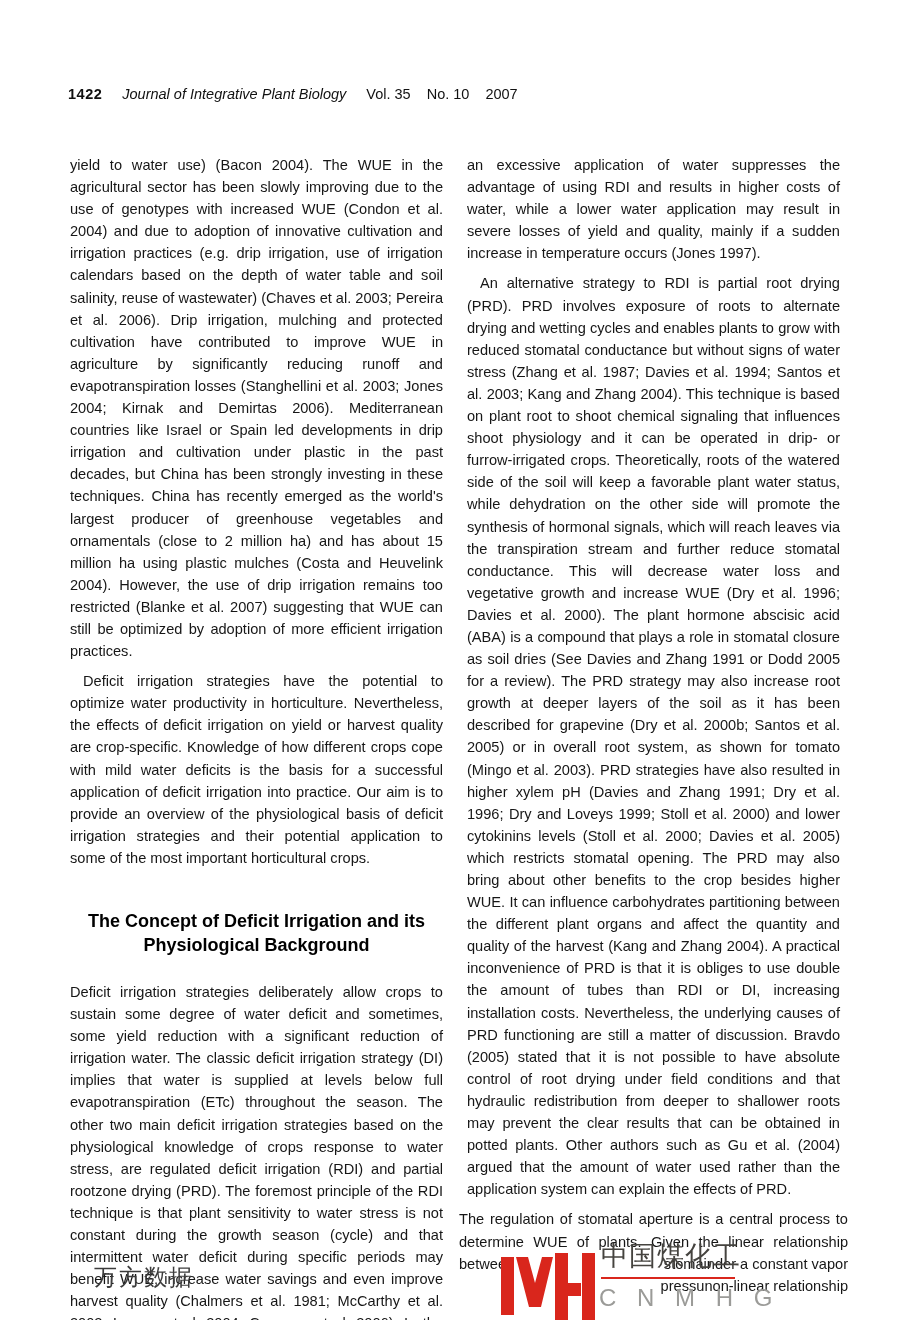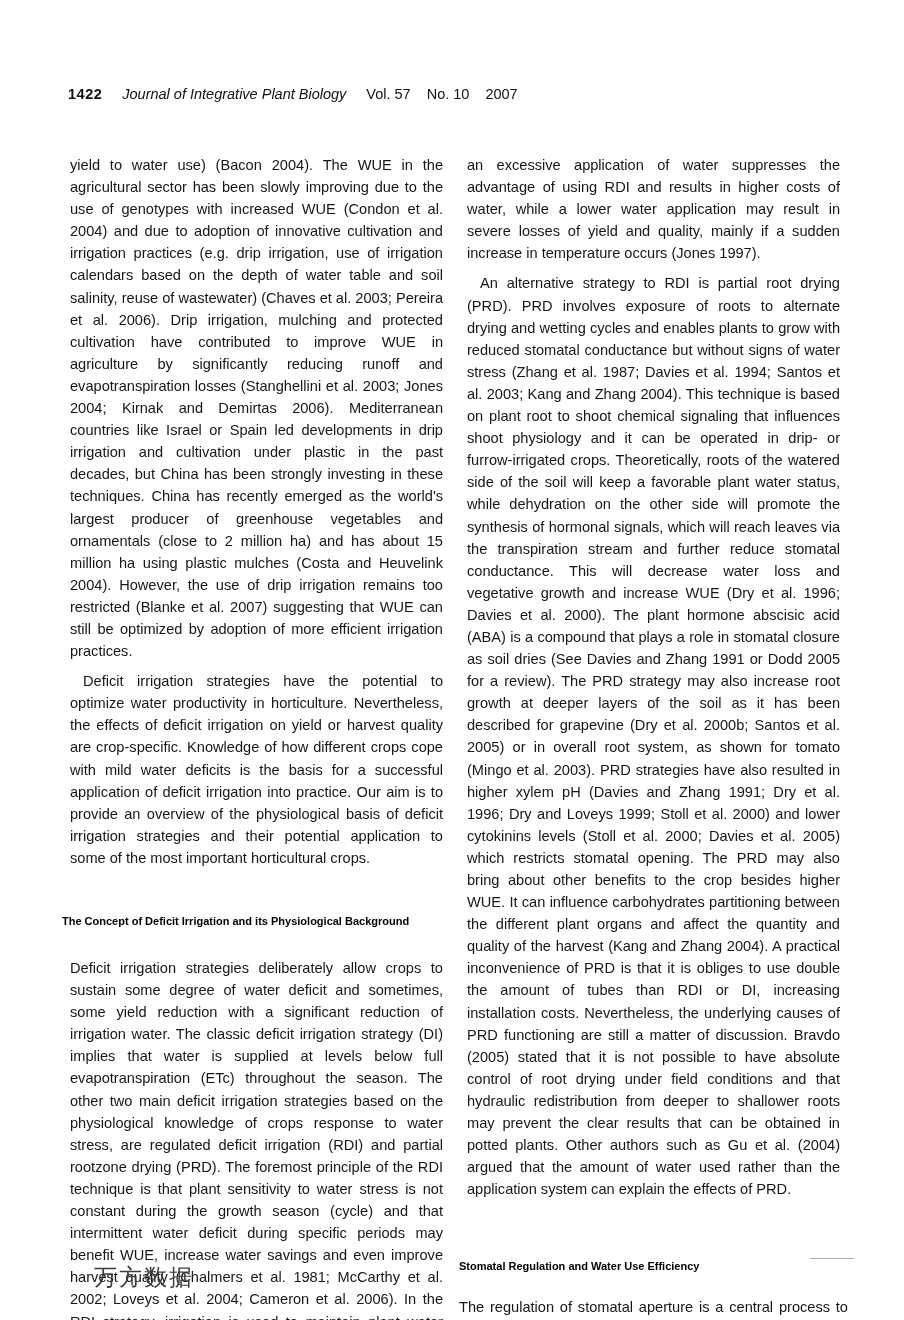--- a/index.html
+++ b/index.html
@@ -23,22 +23,22 @@
   .col{
     position:absolute;top:146px;width:389px;
     font-size:14.6px;line-height:22.1px;text-align:justify;
     color:#161616;
   }
   .col-left{left:62px;}
   .col-right{left:459px;}
   .para{margin:8px;}
   .para.indent{text-indent:13px;}
   h2.section-heading{
-    font-size:11px;line-height:24px;font-weight:bold;color:#000;
-    text-align:left;position:relative;
+    font-size:18px;line-height:24px;font-weight:bold;color:#000;
+    text-align:center;position:relative;
   }
   .col-left h2.section-heading{margin:40px 0 24px 0;}
   .col-right h2.section-heading{margin:54px 0 18px 0;}
   .heading-dash{
     position:absolute;right:-6px;top:4px;width:44px;height:0;
     border-top:1.6px solid #8d8d8d;opacity:.75;
   }
   .pline{height:22.1px;overflow:visible;}
   .jline{text-align:justify;text-align-last:justify;}
   .frag-line{display:flex;justify-content:flex-end;}
@@ -62,40 +62,36 @@
     letter-spacing:2px;font-family:"DejaVu Sans", sans-serif;
   }
 </style>
 </head>
 <body>
 
 <div class="page-header">
   <span class="pagenum">1422</span>
   <span class="journal">Journal of Integrative Plant Biology</span>
   <span class="volmeta">
-    <span>Vol. 57</span>
+    <span>Vol. 35</span>
     <span>No. 10</span>
     <span>2007</span>
   </span>
 </div>
 
 <div class="col col-left">
   <p class="para">yield to water use) (Bacon 2004). The WUE in the agricultural sector has been slowly improving due to the use of genotypes with increased WUE (Condon et al. 2004) and due to adoption of innovative cultivation and irrigation practices (e.g. drip irrigation, use of irrigation calendars based on the depth of water table and soil salinity, reuse of wastewater) (Chaves et al. 2003; Pereira et al. 2006). Drip irrigation, mulching and protected cultivation have contributed to improve WUE in agriculture by significantly reducing runoff and evapotranspiration losses (Stanghellini et al. 2003; Jones 2004; Kirnak and Demirtas 2006). Mediterranean countries like Israel or Spain led developments in drip irrigation and cultivation under plastic in the past decades, but China has been strongly investing in these techniques. China has recently emerged as the world's largest producer of greenhouse vegetables and ornamentals (close to 2 million ha) and has about 15 million ha using plastic mulches (Costa and Heuvelink 2004). However, the use of drip irrigation remains too restricted (Blanke et al. 2007) suggesting that WUE can still be optimized by adoption of more efficient irrigation practices.</p>
   <p class="para indent">Deficit irrigation strategies have the potential to optimize water productivity in horticulture. Nevertheless, the effects of deficit irrigation on yield or harvest quality are crop-specific. Knowledge of how different crops cope with mild water deficits is the basis for a successful application of deficit irrigation into practice. Our aim is to provide an overview of the physiological basis of deficit irrigation strategies and their potential application to some of the most important horticultural crops.</p>
   <h2 class="section-heading">The Concept of Deficit Irrigation and its Physiological Background</h2>
   <p class="para">Deficit irrigation strategies deliberately allow crops to sustain some degree of water deficit and sometimes, some yield reduction with a significant reduction of irrigation water. The classic deficit irrigation strategy (DI) implies that water is supplied at levels below full evapotranspiration (ETc) throughout the season. The other two main deficit irrigation strategies based on the physiological knowledge of crops response to water stress, are regulated deficit irrigation (RDI) and partial rootzone drying (PRD). The foremost principle of the RDI technique is that plant sensitivity to water stress is not constant during the growth season (cycle) and that intermittent water deficit during specific periods may benefit WUE, increase water savings and even improve harvest quality (Chalmers et al. 1981; McCarthy et al. 2002; Loveys et al. 2004; Cameron et al. 2006). In the RDI strategy, irrigation is used to maintain plant water status within certain limits of deficit (with respect to maximum water potential) during certain phases of the crop cycle, normally when fruit growth is least sensitive to water reductions (Marsal et al. 2002; Kang and Zhang 2004). The major disadvantage of the RDI is that it is required to maintain a plant's water status within narrow limits, which is difficult to achieve in practice. In this way,</p>
 </div>
 
 <div class="col col-right">
   <p class="para">an excessive application of water suppresses the advantage of using RDI and results in higher costs of water, while a lower water application may result in severe losses of yield and quality, mainly if a sudden increase in temperature occurs (Jones 1997).</p>
   <p class="para indent">An alternative strategy to RDI is partial root drying (PRD). PRD involves exposure of roots to alternate drying and wetting cycles and enables plants to grow with reduced stomatal conductance but without signs of water stress (Zhang et al. 1987; Davies et al. 1994; Santos et al. 2003; Kang and Zhang 2004). This technique is based on plant root to shoot chemical signaling that influences shoot physiology and it can be operated in drip- or furrow-irrigated crops. Theoretically, roots of the watered side of the soil will keep a favorable plant water status, while dehydration on the other side will promote the synthesis of hormonal signals, which will reach leaves via the transpiration stream and further reduce stomatal conductance. This will decrease water loss and vegetative growth and increase WUE (Dry et al. 1996; Davies et al. 2000). The plant hormone abscisic acid (ABA) is a compound that plays a role in stomatal closure as soil dries (See Davies and Zhang 1991 or Dodd 2005 for a review). The PRD strategy may also increase root growth at deeper layers of the soil as it has been described for grapevine (Dry et al. 2000b; Santos et al. 2005) or in overall root system, as shown for tomato (Mingo et al. 2003). PRD strategies have also resulted in higher xylem pH (Davies and Zhang 1991; Dry et al. 1996; Dry and Loveys 1999; Stoll et al. 2000) and lower cytokinins levels (Stoll et al. 2000; Davies et al. 2005) which restricts stomatal opening. The PRD may also bring about other benefits to the crop besides higher WUE. It can influence carbohydrates partitioning between the different plant organs and affect the quantity and quality of the harvest (Kang and Zhang 2004). A practical inconvenience of PRD is that it is obliges to use double the amount of tubes than RDI or DI, increasing installation costs. Nevertheless, the underlying causes of PRD functioning are still a matter of discussion. Bravdo (2005) stated that it is not possible to have absolute control of root drying under field conditions and that hydraulic redistribution from deeper to shallower roots may prevent the clear results that can be obtained in potted plants. Other authors such as Gu et al. (2004) argued that the amount of water used rather than the application system can explain the effects of PRD.</p>
-  <h2 class="section-heading">
-    <span>Stomatal Regulation and Water Use Efficiency</span>
-    <span class="heading-dash"></span>
-  </h2>
   <div class="pline jline">The regulation of stomatal aperture is a central process to</div>
   <div class="pline jline">determine WUE of plants. Given the linear relationship between</div>
 
   <div class="wm-zone">
     <div class="pline frag-line">
       <span>stoma</span>
       <span>inder a constant vapor</span>
     </div>
     <div class="pline frag-line">
       <span>pressu</span>

